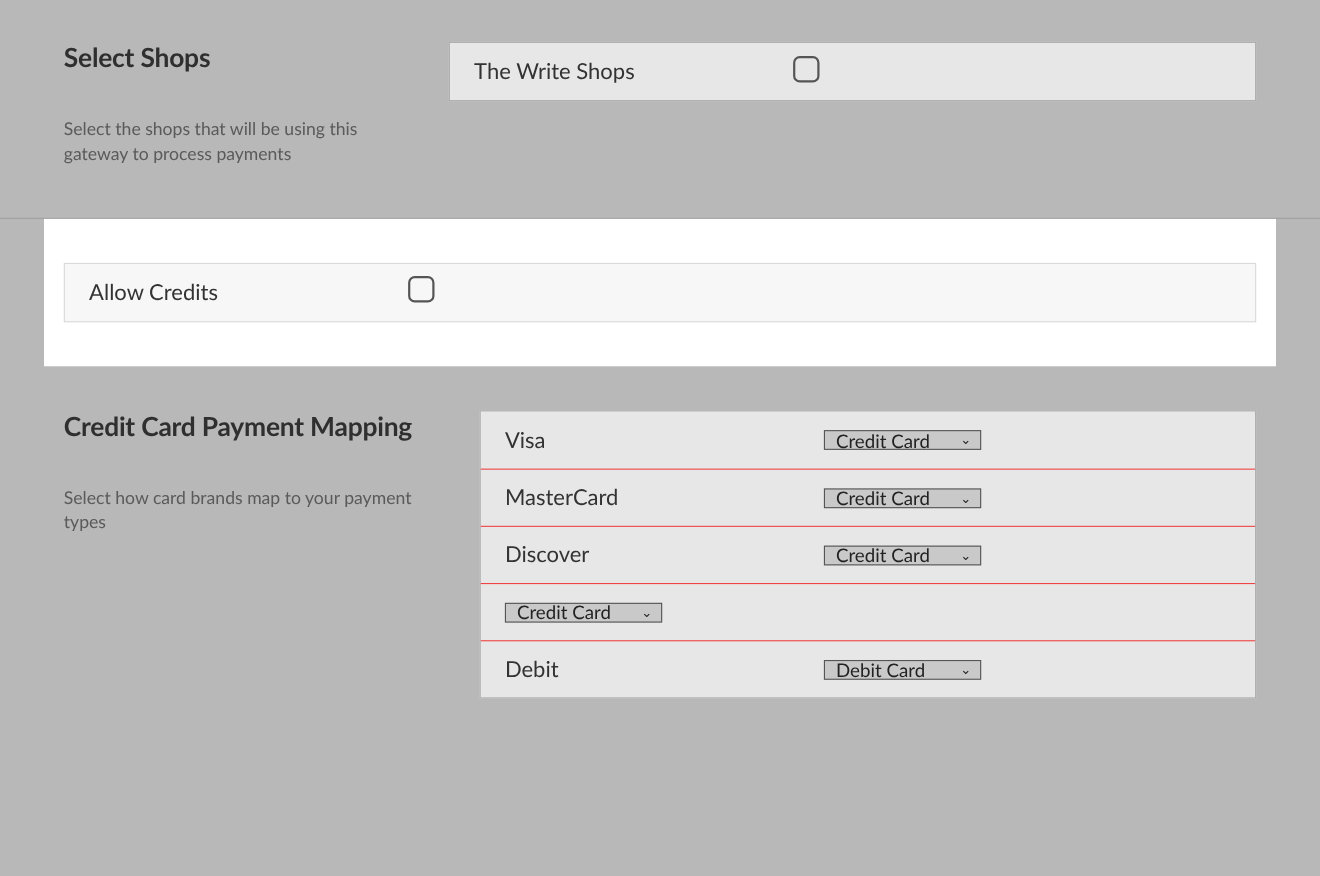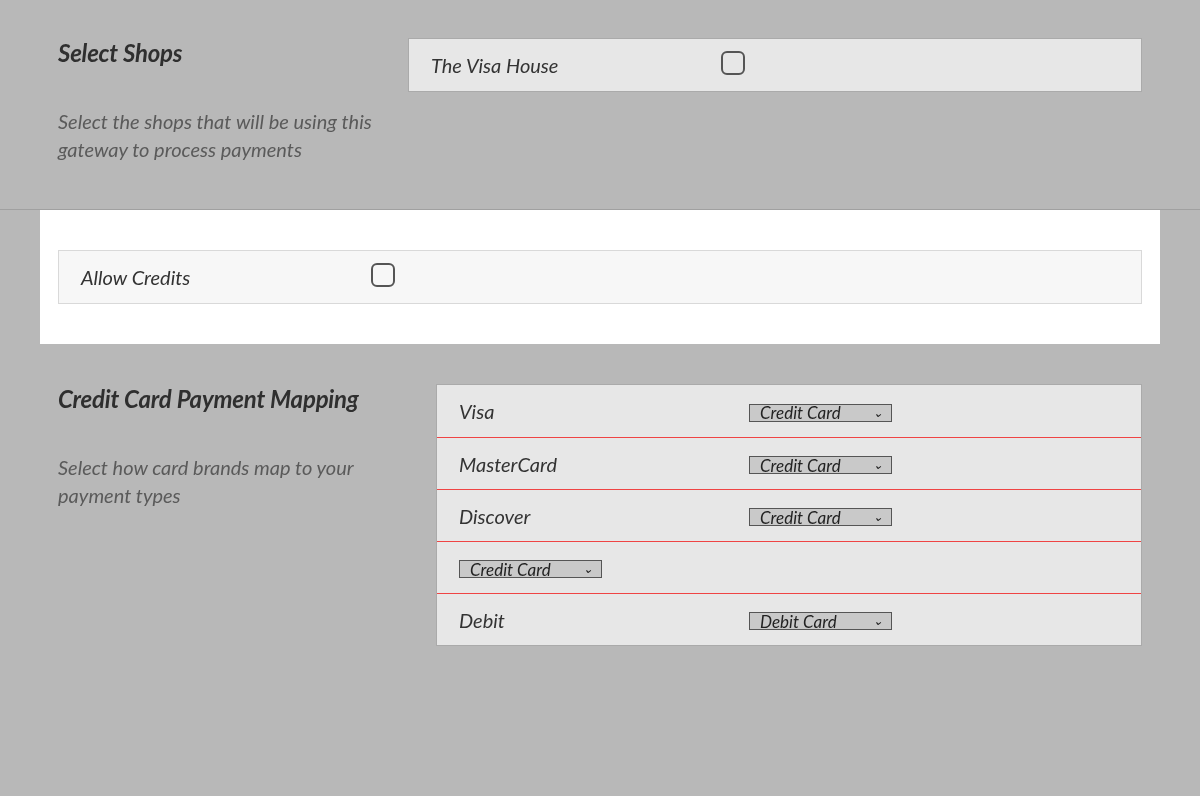--- a/index.html
+++ b/index.html
@@ -1,15 +1,15 @@
 <!DOCTYPE html>
 <html><head>
 <meta charset="utf-8">
 <style>
-  * { box-sizing: border-box; margin: 0; padding: 0; font-style: italic; }
+  * { box-sizing: border-box; margin: 0; padding: 0; }
   html, body { width: 1200px; height: 796px; }
   body {
     font-family: "Lato", "Helvetica Neue", Arial, sans-serif;
     background: #b8b8b8;
     color: #333;
     font-size: 20px;
     position: relative;
   }
 
   .page {
@@ -37,21 +37,21 @@
   }
 
   .section-title {
     font-weight: 700;
     font-size: 24px;
     color: #2f2f2f;
     margin-bottom: 14px;
     letter-spacing: -0.2px;
   }
   .section-desc {
-    font-size: 20px;
+    font-size: 16px;
     color: #5a5a5a;
     line-height: 1.4;
     margin-top: 40px;
   }
 
   
   .section.highlight {
     background: #ffffff;
     margin-left: 40px;
     margin-right: 40px;
@@ -137,21 +137,21 @@
 <div class="page">
 
   <div class="section sec-shops">
     <div class="section-left">
       <div class="section-title">Select Shops</div>
       <div class="section-desc">Select the shops that will be using this gateway to process payments</div>
     </div>
     <div class="section-right">
       <div class="panel">
         <div class="panel-row">
-          <div class="row-label">The Visa House</div>
+          <div class="row-label">The Write Shops</div>
           <div class="row-control">
             <span class="chk"></span>
           </div>
         </div>
       </div>
     </div>
   </div>
 
   <div class="section highlight">
     <div class="section-right">

